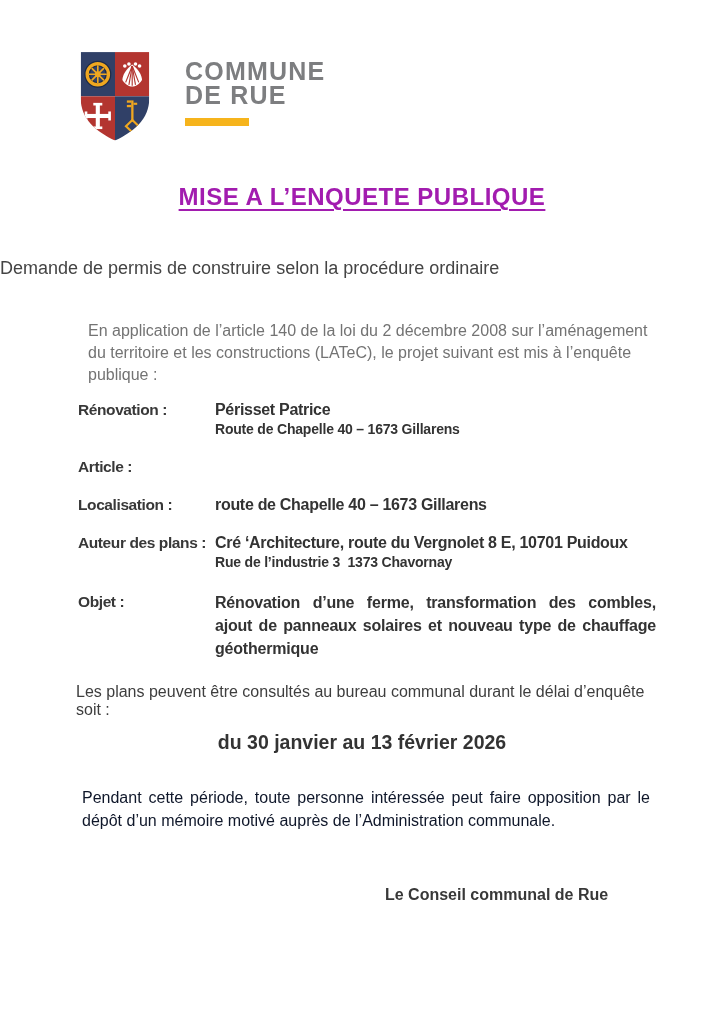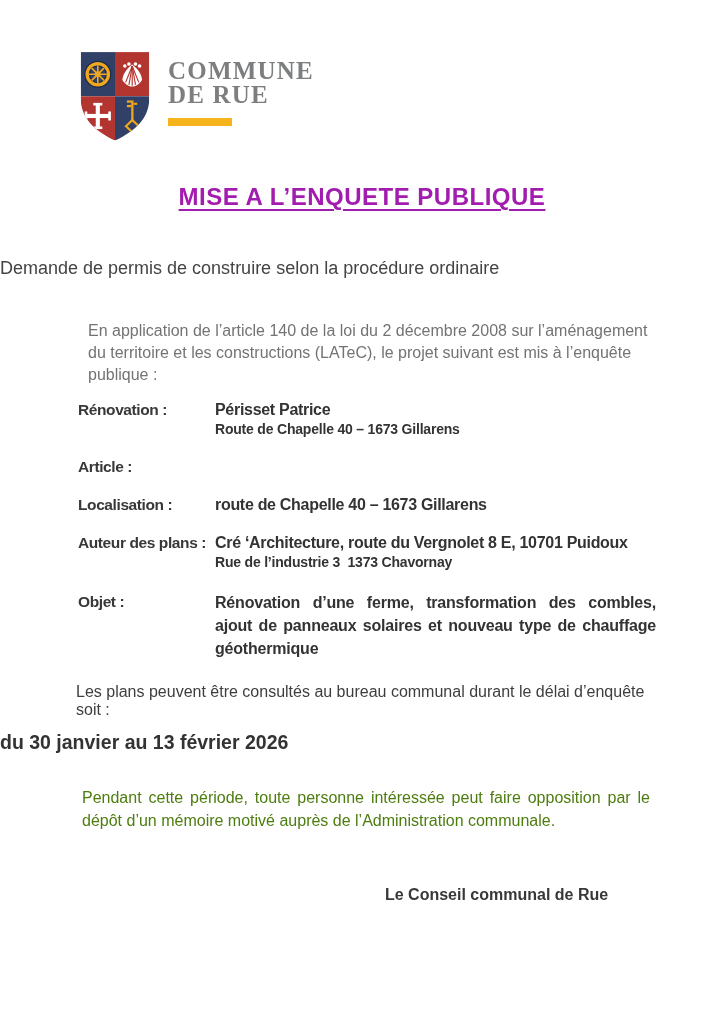--- a/index.html
+++ b/index.html
@@ -7,21 +7,21 @@
     position:relative;
     width:724px; height:1024px;
     margin:0 auto;
     background:#ffffff;
     font-family:"Liberation Sans", sans-serif;
     color:#3a3a3a;
     overflow:hidden;
   }
 
   
-  .logo-row { position:absolute; left:70px; top:48px; display:flex; gap:8px;font-family:Liberation Serif, serif; }
+  .logo-row { position:absolute; left:70px; top:48px; display:flex; gap:25px; }
   .shield-svg { width:90px; height:95px; display:block; }
   .logo-text { padding-top:11px; }
   .logo-name {
     font-size:25px; font-weight:bold; color:#7d7e80;
     line-height:24px; letter-spacing:1.2px;
   }
   .logo-bar { width:64px; height:8px; background:#f6b41c; margin-top:11px; }
 
   
   .doc-title {
@@ -65,27 +65,27 @@
     color:#333333; white-space:pre-wrap; letter-spacing:-0.2px;
   }
 
   
   .consultation {
     position:absolute; top:683px; left:76px; right:70px;
     margin:0; font-size:16px; color:#3e3e3e;
   }
   .period {
     position:absolute; top:731px; left:0; right:0;
-    margin:0; 
+    margin:0; text-align:center;
     font-size:19.5px; font-weight:bold; color:#333333;
   }
   .opposition {
     position:absolute; top:786px; left:82px; right:74px;
     margin:0; font-size:16px; line-height:23px;
-    text-align:justify; color:#4d7c0f;
+    text-align:justify; color:#0f172a;
   }
   .signature {
     position:absolute; top:886px; left:385px;
     margin:0; font-size:16px; font-weight:bold; color:#383838;
   }
 </style>
 </head>
 <body>
 
 <div class="page">

